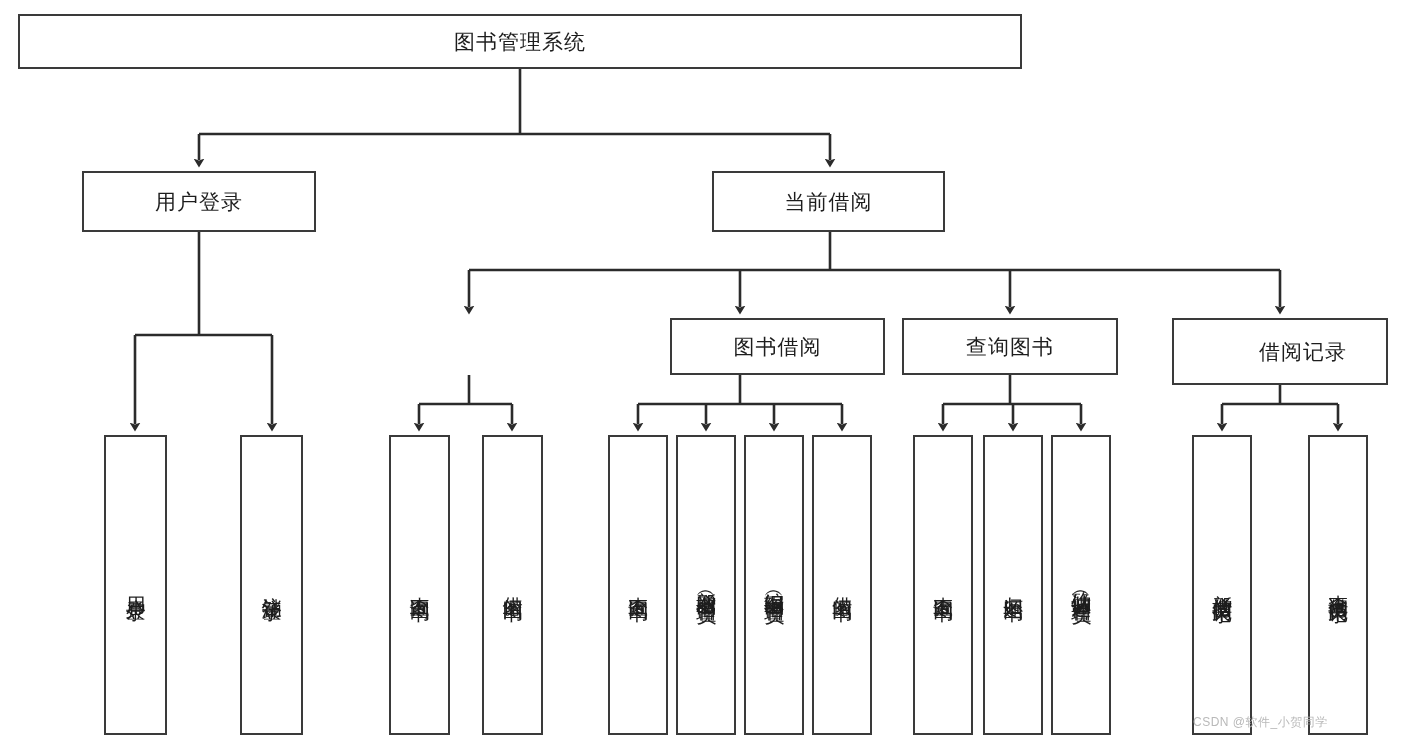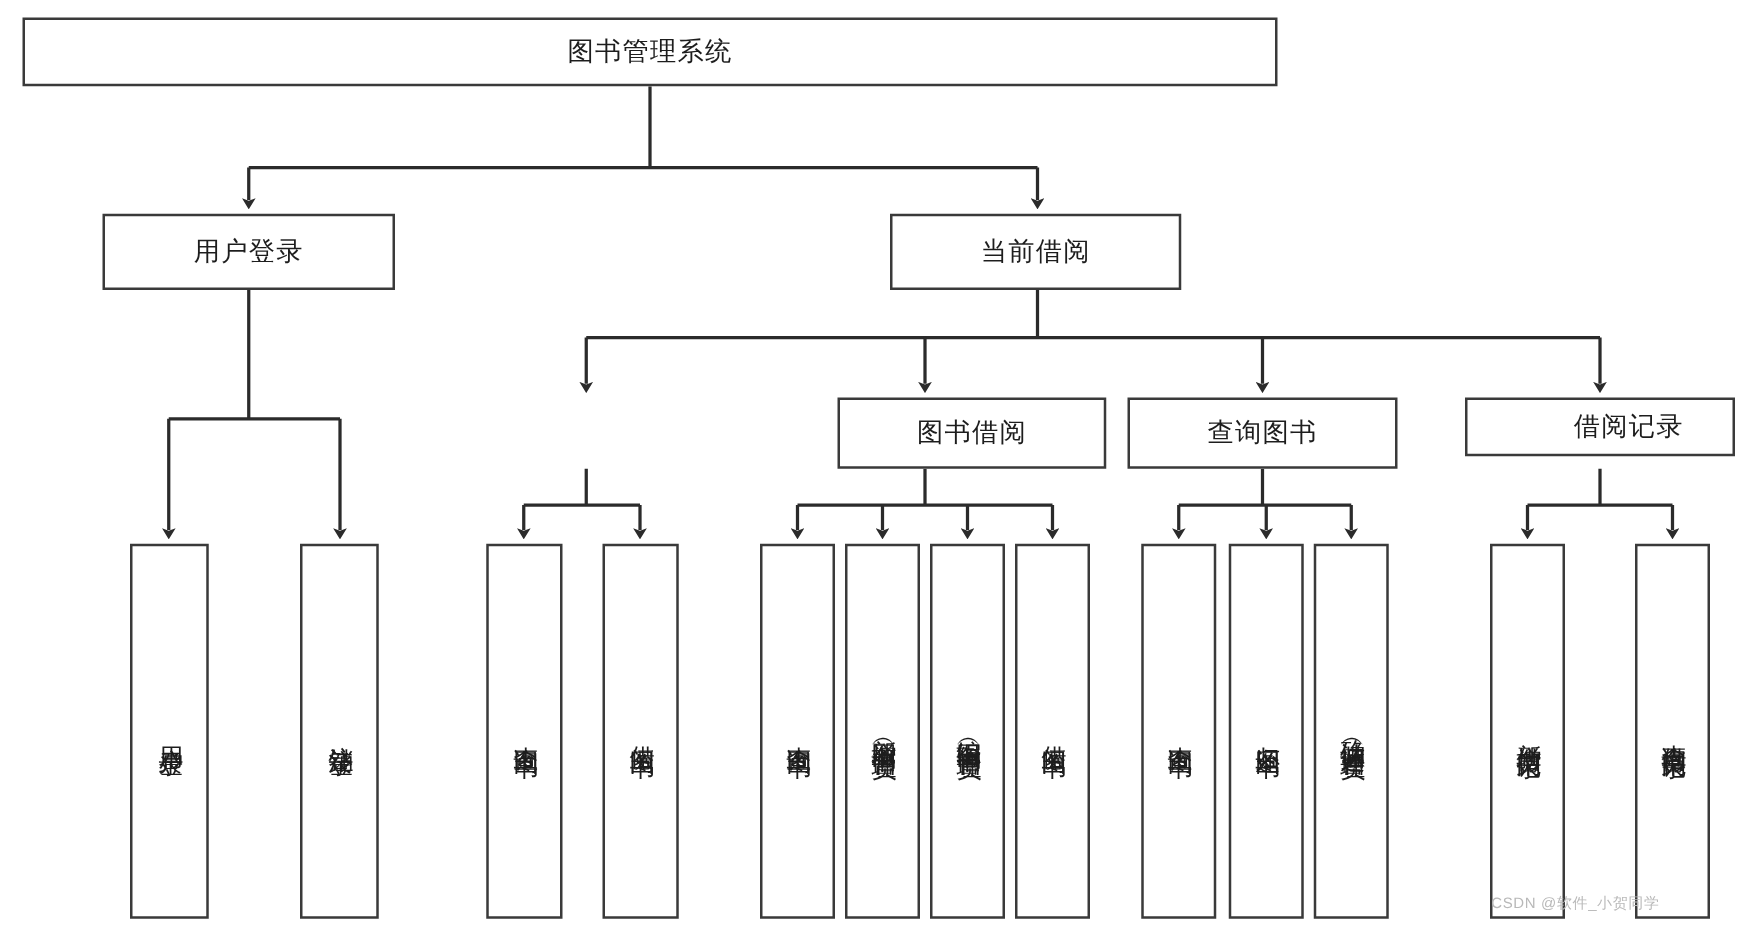--- a/index.html
+++ b/index.html
@@ -129,21 +129,21 @@
   <div class="node horiz" style="left:712px; top:171px; width:233px; height:61px;">
     <span>当前借阅</span>
   </div>
 
   <div class="node horiz" style="left:670px; top:318px; width:215px; height:57px;text-align:right;">
     <span>图书借阅</span>
   </div>
   <div class="node horiz" style="left:902px; top:318px; width:216px; height:57px;">
     <span>查询图书</span>
   </div>
-  <div class="node horiz" style="left:1172px; top:318px; width:216px; height:47px;padding-left:46px;">
+  <div class="node horiz" style="left:1172px; top:318px; width:216px; height:67px;padding-left:46px;">
     <span>借阅记录</span>
   </div>
 
   <div class="node vert" style="left:104px; top:435px; width:63px; height:300px;">
     <span>用户登录</span>
   </div>
   <div class="node vert" style="left:240px; top:435px; width:63px; height:300px;">
     <span>注销登录</span>
   </div>
 

